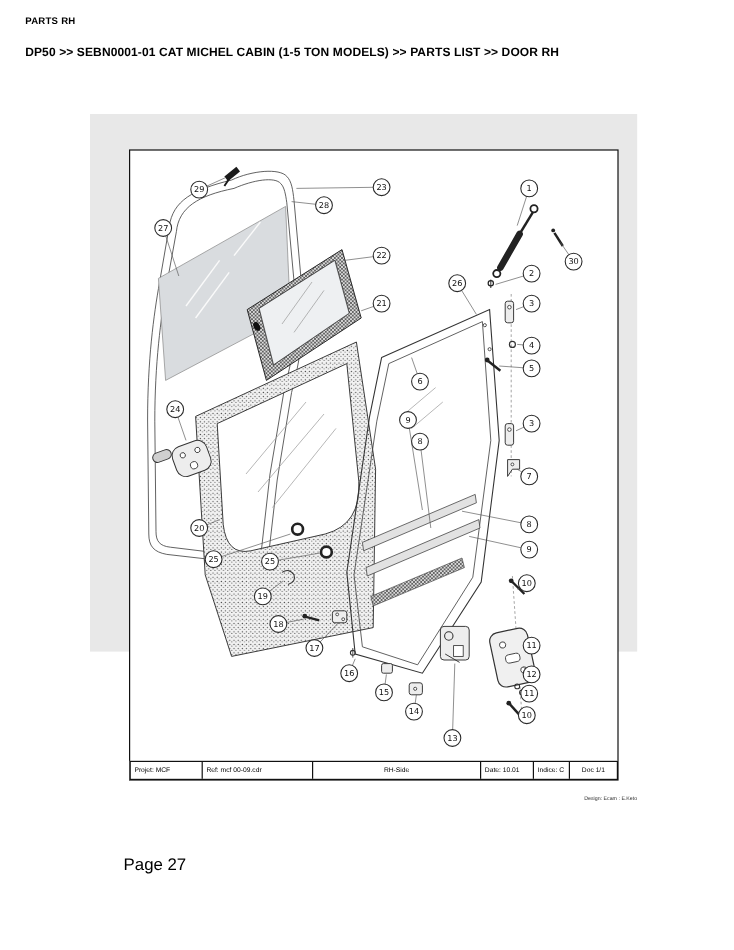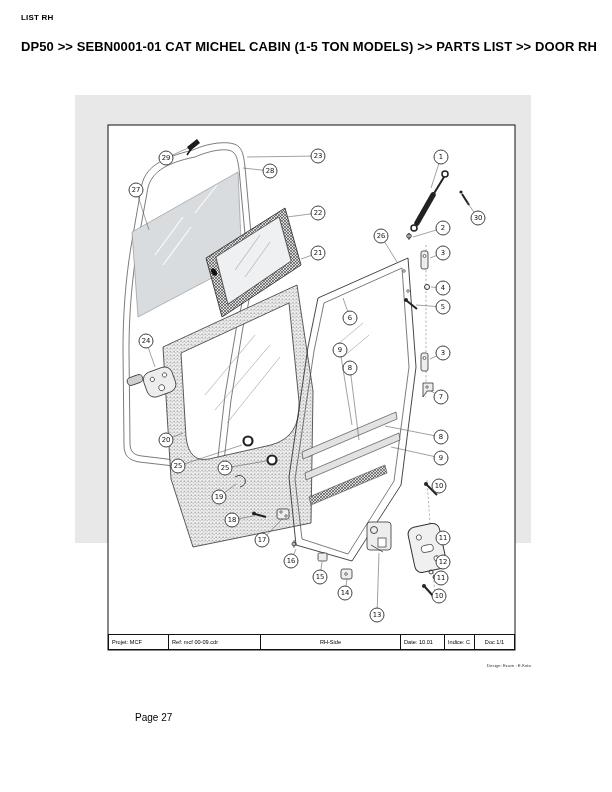--- a/index.html
+++ b/index.html
@@ -1,53 +1,53 @@
 <!DOCTYPE html>
 <html><head>
 <meta charset="utf-8">
 <style>
   html,body{margin:0;padding:0;background:#ffffff;}
   .page{position:relative;width:612px;height:792px;background:#fff;
         font-family:"Liberation Sans",sans-serif;color:#000;overflow:hidden;}
   .doc-title{position:absolute;left:21px;top:13px;font-size:8px;font-weight:700;letter-spacing:.2px;}
-  .breadcrumb{position:absolute;left:21px;top:39px;font-size:13px;font-weight:700;letter-spacing:.1px;}
+  .breadcrumb{position:absolute;left:21px;top:39px;font-size:10px;font-weight:700;letter-spacing:.1px;}
   .figure{position:absolute;left:75px;top:95px;width:456px;height:448px;background:#e8e8e8;}
   .figure svg{position:absolute;left:0;top:0;display:block;}
   .title-block{position:absolute;left:33px;top:539px;width:407px;height:16px;display:flex;
                background:#fff;border:1px solid #111;box-sizing:border-box;font-size:5.6px;}
   .tb-cell{border-right:1px solid #111;display:flex;align-items:center;padding:0 3px;
            box-sizing:border-box;white-space:nowrap;overflow:hidden;}
   .tb-cell:last-child{border-right:none;}
   .tb-project{width:60px;}
   .tb-ref{width:92px;}
   .tb-side{width:140px;justify-content:center;}
   .tb-date{width:44px;}
   .tb-indice{width:30px;}
   .tb-doc{flex:1;justify-content:center;}
   .credit{position:absolute;left:420px;top:663px;width:111px;text-align:right;
           font-size:4.4px;color:#333;}
-  .page-num{position:absolute;left:103px;top:712px;font-size:10px;margin-left:32px;}
+  .page-num{position:absolute;left:103px;top:712px;font-size:14px;}
   
   .callout-num{font-family:"DejaVu Sans",sans-serif;font-size:6.8px;text-anchor:middle;fill:#111;}
   .callout-circle{fill:#fff;stroke:#2a2a2a;stroke-width:0.9;}
   .leader{stroke:#555;stroke-width:0.55;}
   .ln{stroke:#333;fill:none;stroke-width:0.9;}
   .ln-thin{stroke:#444;fill:none;stroke-width:0.7;}
   .dash{stroke:#666;stroke-width:0.5;stroke-dasharray:2.2 2;fill:none;}
   .hw{fill:#ededed;stroke:#333;stroke-width:0.8;}
   .hole{fill:#fff;stroke:#333;stroke-width:0.7;}
   .streak{stroke:#fafafa;stroke-width:1.2;}
   .streak-g{stroke:#9a9a9a;stroke-width:0.6;}
 </style>
 </head>
 <body>
 
 <div class="page">
 
-  <div class="doc-title">LIST RH</div>
+  <div class="doc-title">PARTS RH</div>
   <div class="breadcrumb">DP50 &gt;&gt; SEBN0001-01 CAT MICHEL CABIN (1-5 TON MODELS) &gt;&gt; PARTS LIST &gt;&gt; DOOR RH</div>
 
   <div class="figure">
     <svg id="diagram-svg" width="456" height="565" viewBox="0 0 456 565">
       <defs>
         <pattern id="stipple" width="3.5" height="3.5" patternUnits="userSpaceOnUse">
           <rect width="3.5" height="3.5" fill="#f2f2f2"></rect>
           <circle cx="1" cy="1" r="0.55" fill="#444"></circle>
           <circle cx="2.7" cy="2.4" r="0.45" fill="#555"></circle>
         </pattern>

